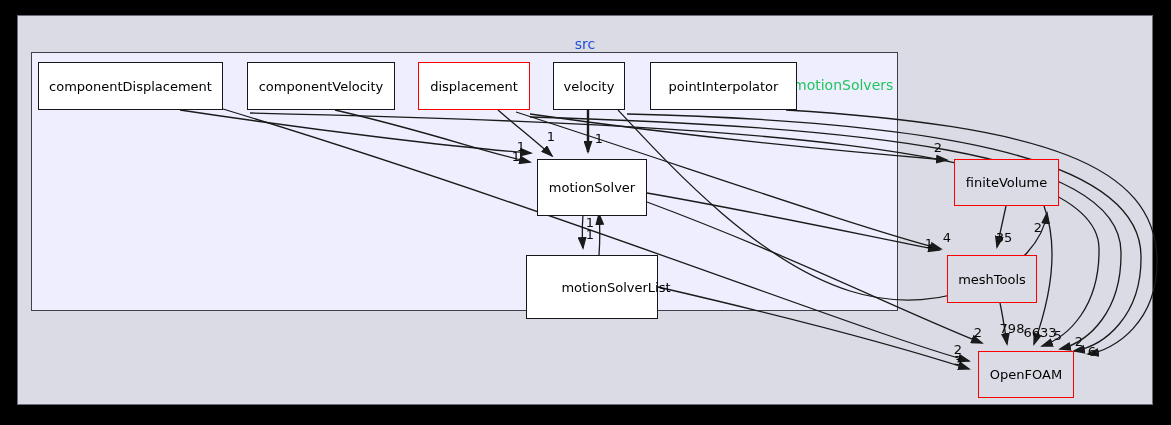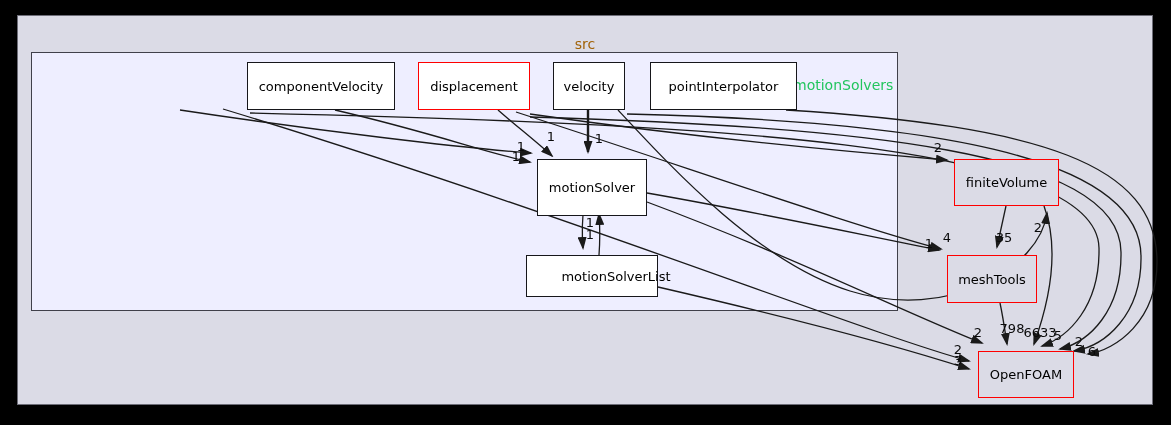--- a/index.html
+++ b/index.html
@@ -2,37 +2,37 @@
 <html><head>
 <meta charset="utf-8">
 <style>
   html,body{margin:0;padding:0;background:#000;}
   .stage{position:relative;width:1171px;height:425px;background:#000;overflow:hidden;
          font-family:"DejaVu Sans","Liberation Sans",sans-serif;}
   
   .cluster-outer{position:absolute;left:17px;top:15px;width:1136px;height:390px;
                  background:#dbdbe6;border:1px solid #6d6d78;box-sizing:border-box;}
   .cluster-outer-label{position:absolute;left:0;right:0;top:20px;text-align:center;
-                 font-size:14px;color:#a16207;}
+                 font-size:14px;color:#1d4ed8;}
   .cluster-inner{position:absolute;left:31px;top:52px;width:867px;height:259px;
                  background:#eeeeff;border:1px solid #40404a;box-sizing:border-box;}
   .cluster-inner-label{position:absolute;left:793px;top:77px;font-size:14px;color:#22c55e;}
   
   .node{position:absolute;display:flex;align-items:center;justify-content:center;
         background:#fff;border:1px solid #16161a;box-sizing:border-box;
         font-size:13px;color:#000;z-index:3;cursor:pointer;}
   .node.red{border-color:#ff0000;}
   .node.ext{background:#dbdbe6;}
   .n-componentDisplacement{left:38px;top:62px;width:185px;height:48px;}
   .n-componentVelocity{left:247px;top:62px;width:148px;height:48px;justify-content:center;}
   .n-displacement{left:418px;top:62px;width:112px;height:48px;}
   .n-velocity{left:553px;top:62px;width:72px;height:48px;}
   .n-pointInterpolator{left:650px;top:62px;width:147px;height:48px;}
   .n-motionSolver{left:537px;top:159px;width:110px;height:57px;}
-  .n-motionSolverList{left:526px;top:255px;width:132px;height:42px;padding-left:48px;}
+  .n-motionSolverList{left:526px;top:255px;width:132px;height:64px;padding-left:48px;}
   .n-finiteVolume{left:954px;top:159px;width:105px;height:47px;}
   .n-meshTools{left:947px;top:255px;width:90px;height:48px;}
   .n-OpenFOAM{left:978px;top:351px;width:96px;height:47px;align-items:center;}
   
   svg.edges{position:absolute;left:0;top:0;z-index:2;}
   .edge-label{position:absolute;z-index:4;font-size:13px;color:#0a0a0a;
               transform:translate(-50%,-50%);line-height:1;}
 </style>
 </head>
 <body>
@@ -69,20 +69,23 @@
         <path d="M 647,202 C 792,256 908,314 982,343" fill="none" stroke="#1a1a1a" stroke-width="1.3" marker-end="url(#arrow)"></path>
         <path d="M 223,109 C 562,212 862,332 969,361" fill="none" stroke="#1a1a1a" stroke-width="1.3" marker-end="url(#arrow)"></path>
         <path d="M 658,287 C 792,318 907,349 969,369" fill="none" stroke="#1a1a1a" stroke-width="1.3" marker-end="url(#arrow)"></path>
         <path d="M 250,113 C 705,124 1097,142 1099,248 C 1100,307 1068,337 1042,346" fill="none" stroke="#1a1a1a" stroke-width="1.3" marker-end="url(#arrow)"></path>
         <path d="M 530,117 C 855,127 1120,150 1121,252 C 1122,311 1089,342 1060,349" fill="none" stroke="#1a1a1a" stroke-width="1.3" marker-end="url(#arrow)"></path>
         <path d="M 627,114 C 922,121 1140,154 1141,256 C 1142,315 1105,346 1074,351" fill="none" stroke="#1a1a1a" stroke-width="1.3" marker-end="url(#arrow)"></path>
         <path d="M 786,110 C 1042,126 1157,164 1157,262 C 1157,321 1116,350 1088,354" fill="none" stroke="#1a1a1a" stroke-width="1.3" marker-end="url(#arrow)"></path>
       </g>
   </svg>
 
+  <div class="node n-componentDisplacement">
+    <span>componentDisplacement</span>
+  </div>
   <div class="node n-componentVelocity">
     <span>componentVelocity</span>
   </div>
   <div class="node n-velocity">
     <span>velocity</span>
   </div>
   <div class="node red n-displacement">
     <span>displacement</span>
   </div>
   <div class="node n-pointInterpolator">

